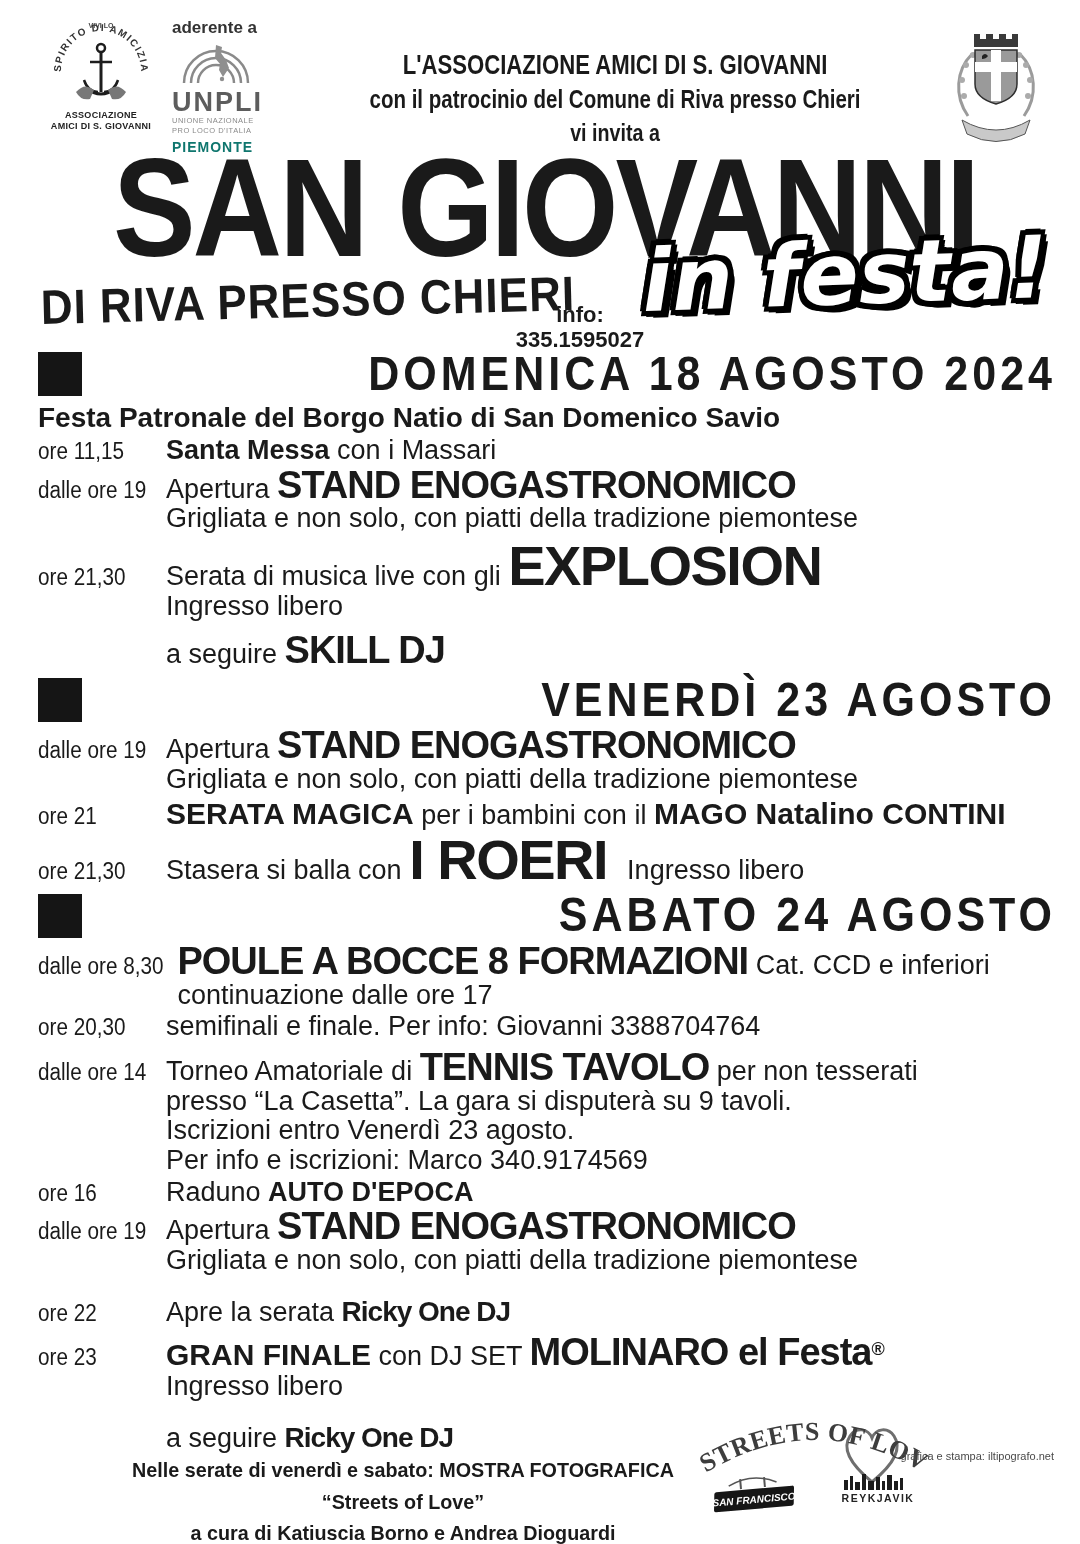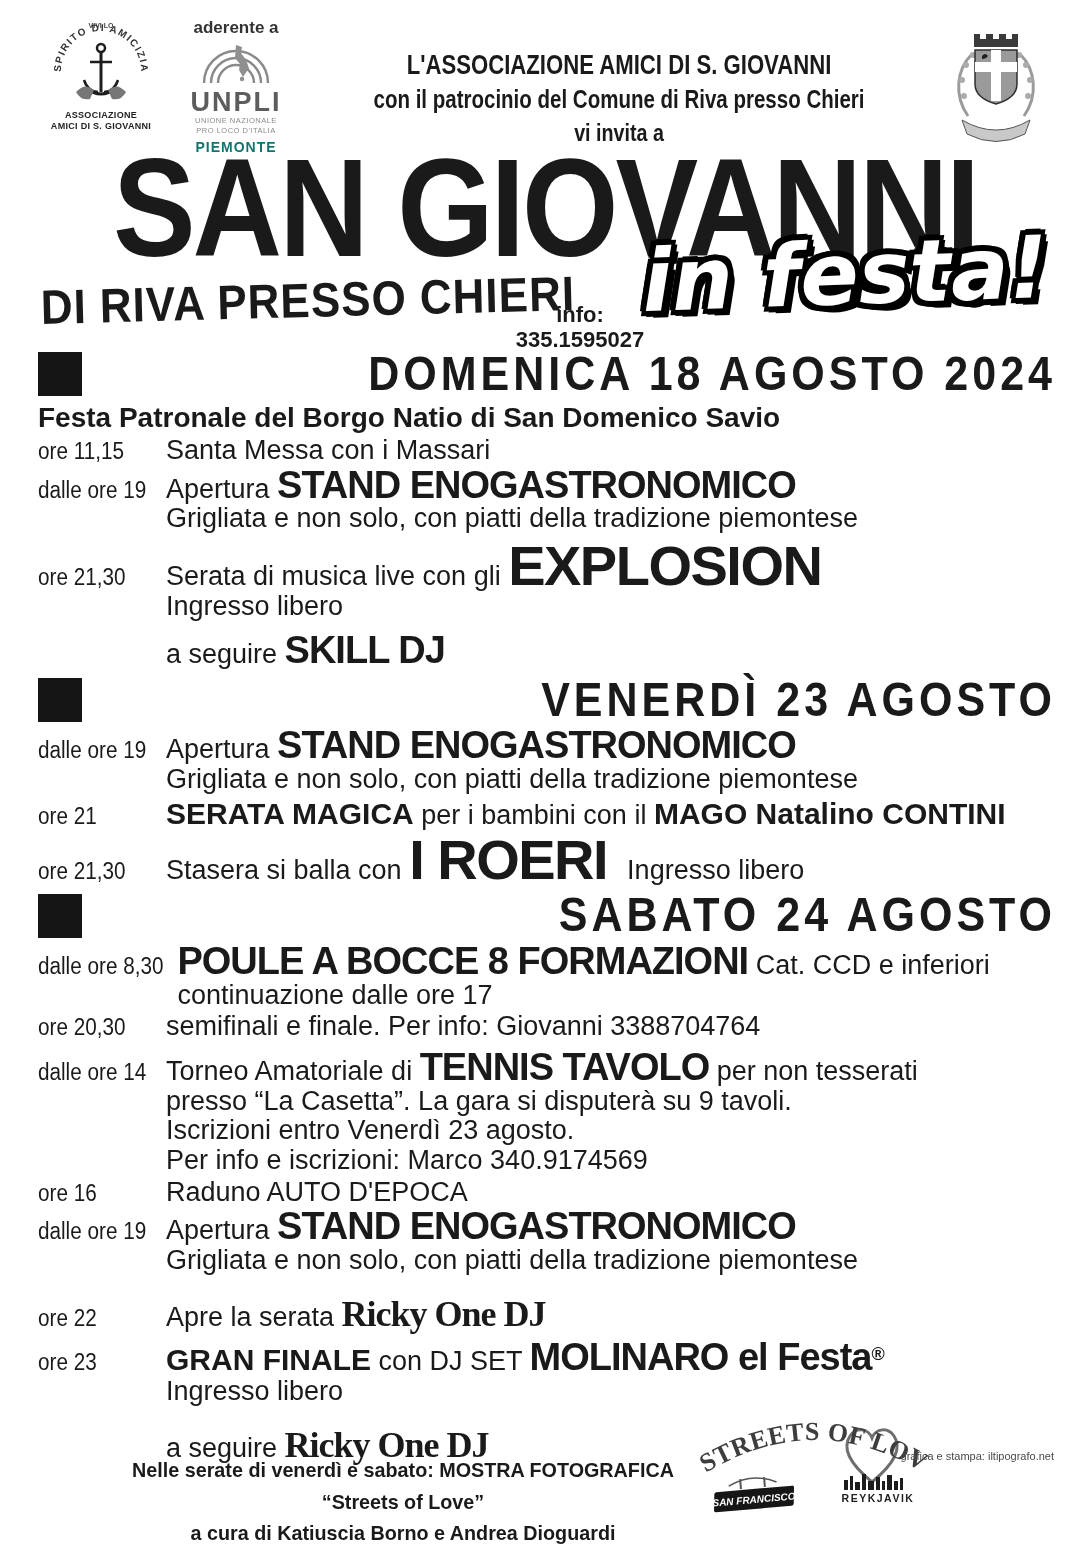--- a/index.html
+++ b/index.html
@@ -3,21 +3,21 @@
 <meta charset="utf-8">
 <style>
   html,body{margin:0;padding:0;background:#9a9a9a;}
   .page{position:relative;width:1080px;height:1544px;margin:0 auto;background:#ffffff;
         font-family:"Liberation Sans", sans-serif;color:#1a1a1a;overflow:hidden;}
 
   
   .top{position:absolute;top:18px;left:40px;right:30px;height:142px;display:flex;align-items:flex-start;}
   .emblem{width:122px;text-align:center;flex:none;}
   .emblem .cap{font-size:9px;font-weight:bold;line-height:1.25;color:#222;letter-spacing:.3px;}
-  .unpli{width:112px;text-align:center;flex:none;margin-left:18px;color:#555;}
+  .unpli{width:112px;text-align:left;flex:none;margin-left:10px;color:#555;}
   .unpli .pre{font-size:17px;font-weight:bold;color:#333;margin-bottom:1px;}
   .unpli .name{font-size:27px;font-weight:800;letter-spacing:2px;color:#5d5d5d;line-height:1;}
   .unpli .sub{font-size:7.5px;color:#8a8a8a;line-height:1.3;letter-spacing:.5px;}
   .unpli .reg{font-size:14px;font-weight:bold;color:#0f766e;letter-spacing:1px;margin-top:3px;}
   .invite{flex:1;text-align:center;margin-top:30px;transform:scaleX(.82);font-weight:bold;}
   .invite .l1{font-size:27px;line-height:1.3;}
   .invite .l2{font-size:25px;line-height:1.3;}
   .invite .l3{font-size:24px;line-height:1.45;}
   .crest{width:104px;flex:none;}
 
@@ -39,25 +39,25 @@
   .schedule{position:absolute;top:344px;left:38px;right:24px;}
   .day{display:flex;align-items:center;gap:16px;margin:8px 0 6px;justify-content:space-between;}
   .sq{width:44px;height:44px;background:#151515;flex:none;}
   .day-t{font-size:43px;font-weight:800;letter-spacing:4px;line-height:.95;transform:scaleY(1.1);
          transform-origin:left center;white-space:nowrap;}
   .intro{font-size:28px;font-weight:bold;margin:2px 0 2px;}
   .row{display:flex;align-items:baseline;margin:2px 0;}
   .time{flex:0 0 128px;font-size:23px;white-space:nowrap;transform:scaleX(.9);transform-origin:left;}
   .content{flex:1;min-width:0;}
   .line{font-size:27px;line-height:1.1;white-space:nowrap;}
-  .b{font-weight:normal;}
+  .b{font-weight:bold;}
   .b1{font-size:30px;font-weight:700;}
   .big1{font-size:38px;font-weight:800;letter-spacing:-1px;line-height:.9;}
   .huge{font-size:56px;font-weight:800;letter-spacing:-1.5px;line-height:.85;}
-  .rnd{font-family:Liberation Serif, serif;font-weight:bold;font-size:36px;letter-spacing:-1px;line-height:.9;}
+  .rnd{font-family:Liberation Sans, sans-serif;font-weight:bold;font-size:28px;letter-spacing:-1px;line-height:.9;}
   .sup{font-size:18px;vertical-align:super;font-weight:bold;}
   .ml{margin-left:20px;}
   .mt6{margin-top:6px;}.mt8{margin-top:8px;}.mt12{margin-top:12px;}.mt14{margin-top:22px;}
 
   
   .mostra{position:absolute;left:108px;top:1454px;width:590px;text-align:center;font-weight:bold;
           font-size:21px;line-height:1.5;transform:scaleX(.94);}
   .sol{position:absolute;left:696px;top:1398px;}
   .credit{position:absolute;right:26px;top:1450px;font-size:11px;color:#4a4a4a;}
 </style>

